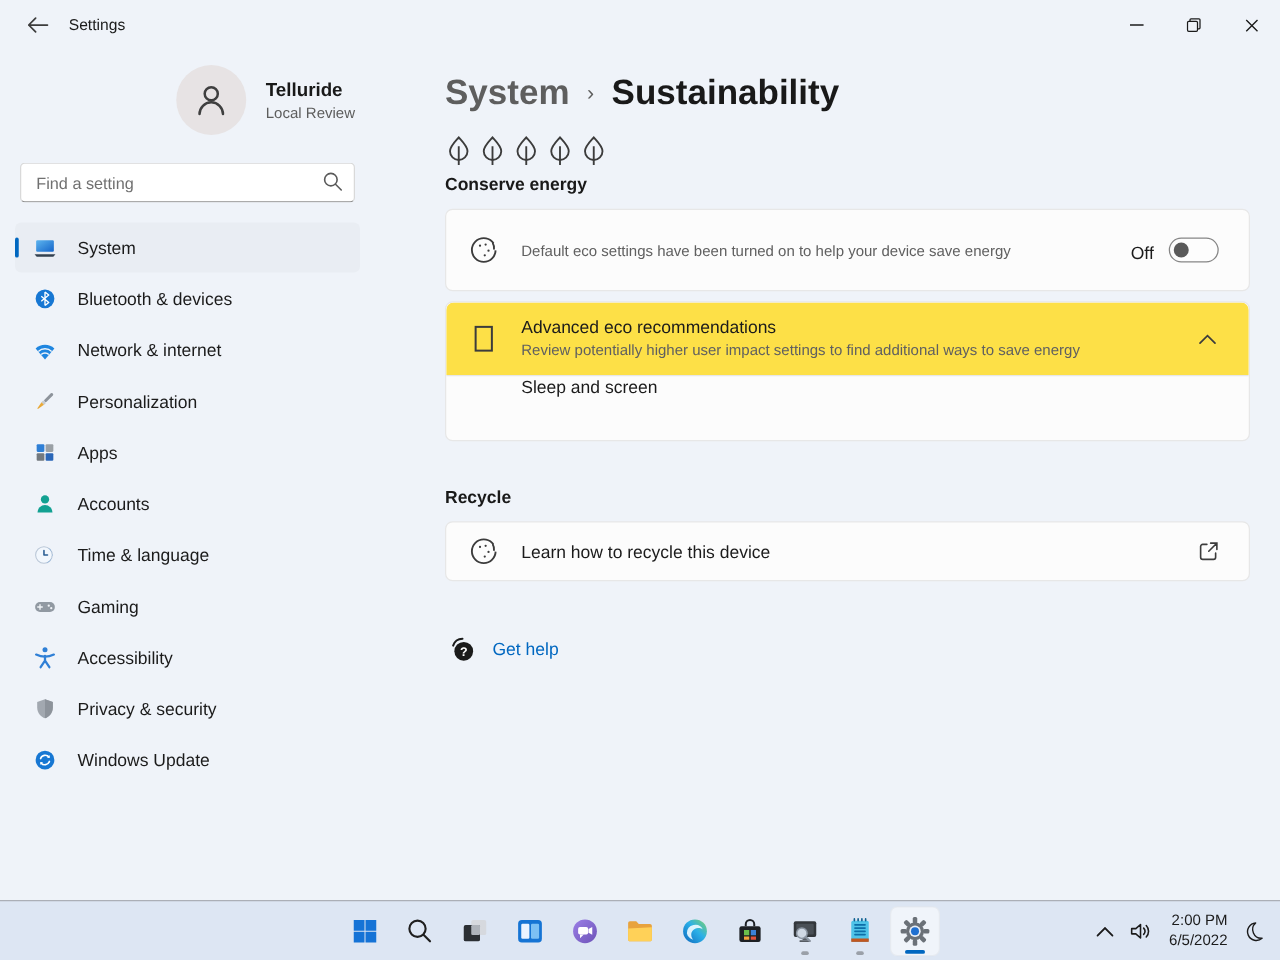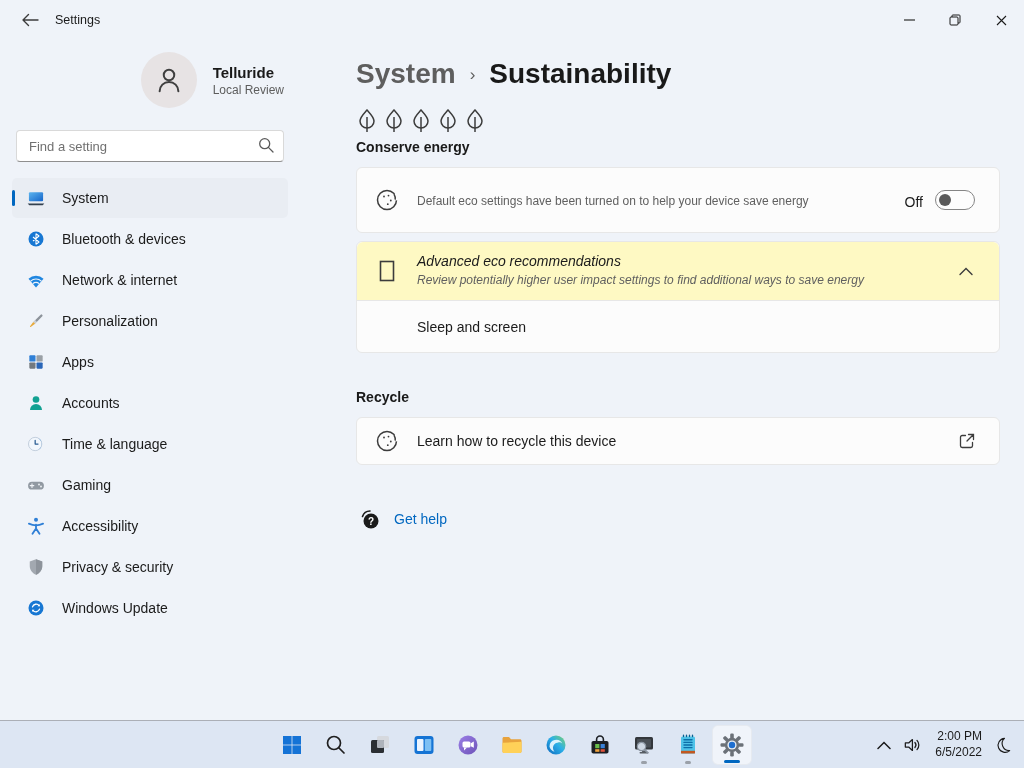--- a/index.html
+++ b/index.html
@@ -67,23 +67,23 @@
 
   .eco-card { margin-top:12px; }
   .toggle-zone { display:flex; align-items:flex-end; gap:12px; margin-right:8px; }
   .toggle-label { font-size:14px; }
   .toggle { width:40px; height:20px; border:1px solid #858585; border-radius:10px;
     background:#fdfdfd; position:relative; cursor:pointer; }
   .toggle-knob { position:absolute; left:3px; top:3px; width:12px; height:12px;
     border-radius:50%; background:#5a5a5a; }
 
   .advanced-card { margin-top:8px; overflow:hidden; }
-  .advanced-header { background:#fef9c3; min-height:58px; border-radius:6px 6px 0 0; cursor:pointer;font-style:italic; }
+  .advanced-header { background:#fde047; min-height:58px; border-radius:6px 6px 0 0; cursor:pointer; }
   .chevron-zone { margin-right:10px; }
-  .sub-row { border-top:1px solid #e7e7e7; height:52px; display:flex; align-items:center; cursor:pointer; }
+  .sub-row { border-top:1px solid #e7e7e7; height:52px; display:flex; align-items:flex-start; cursor:pointer; }
   .sub-row-label { margin-left:60px; font-size:14px; }
 
   .recycle-heading { margin-top:36px; }
   .recycle-card { margin-top:12px; cursor:pointer; }
   .recycle-row { min-height:46px; padding:0 16px 0 0; }
   .external-zone { margin-right:8px; }
 
   .gethelp-row { margin-top:42px; display:flex; align-items:center; gap:12px; margin-left:2px; }
   .gethelp-link { font-size:14px; color:#0067c0; cursor:pointer; }
 

